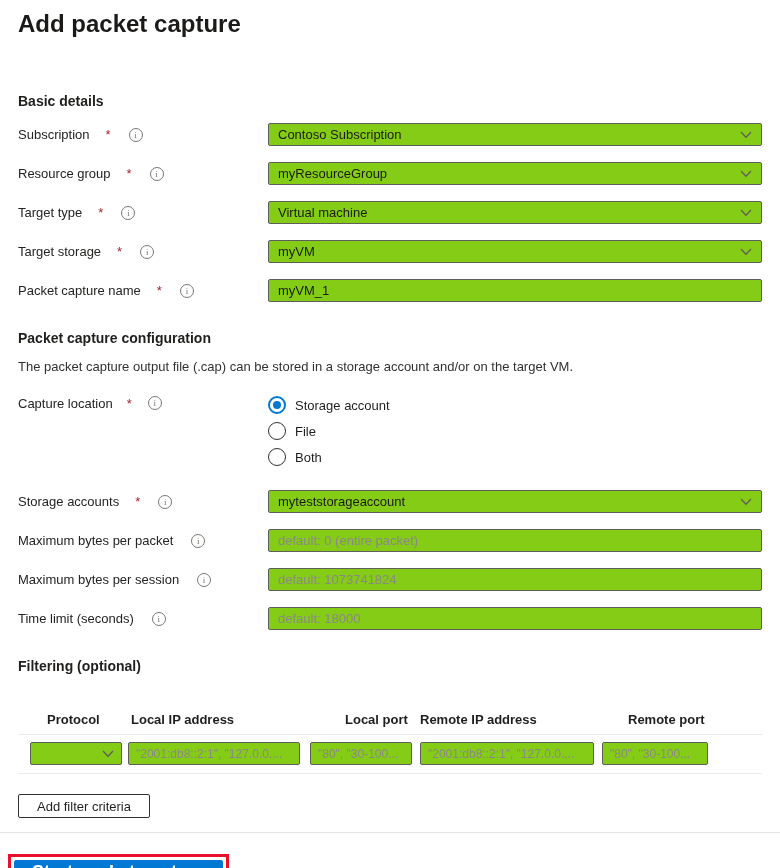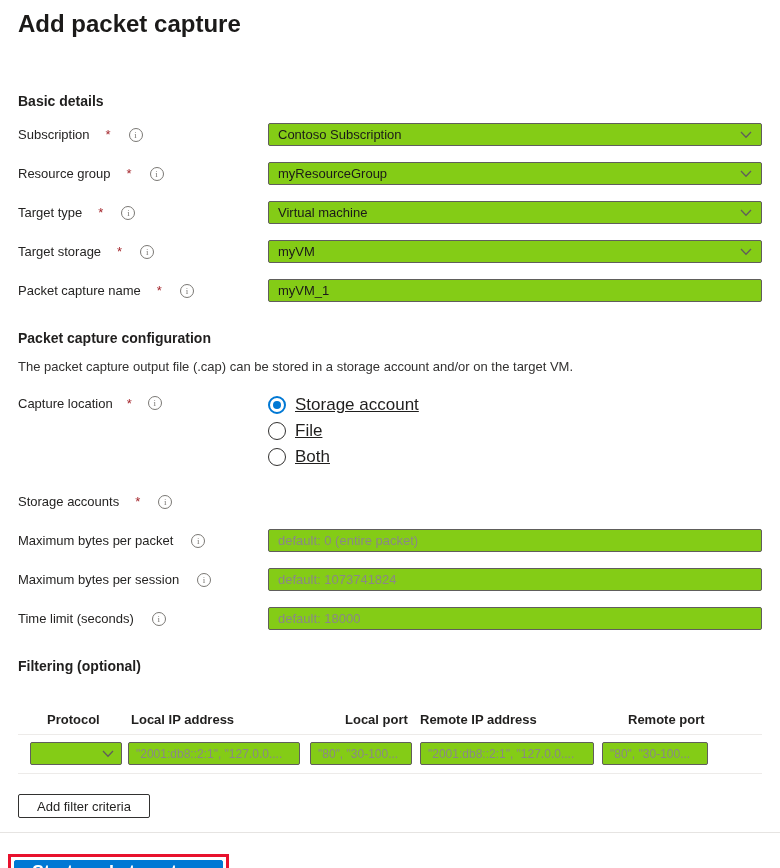--- a/index.html
+++ b/index.html
@@ -70,21 +70,21 @@
   .radio-circle {
     width: 18px; height: 18px; border-radius: 50%;
     border: 1px solid #323130; background: #fff; position: relative;
   }
   .radio-option.selected .radio-circle { border: 2px solid #0078d4; }
   .radio-option.selected .radio-circle::after {
     content: ""; position: absolute; left: 50%; top: 50%;
     width: 8px; height: 8px; border-radius: 50%;
     background: #0078d4; transform: translate(-50%, -50%);
   }
-  .radio-text { font-size: 17px; color: #201f1e; text-decoration: underline; }
+  .radio-text { font-size: 13px; color: #201f1e; }
   .after-radios { margin-top: 24px; }
 
   
   .filter-table { position: relative; margin-top: 21px; width: 744px; }
   .filter-headers { position: relative; height: 15px; margin-top: 38px; }
   .filter-headers span {
     position: absolute; top: 0; font-size: 13px; font-weight: 700; color: #201f1e;
     white-space: nowrap;
   }
   .fh-protocol  { left: 29px; }
@@ -242,20 +242,28 @@
       </div>
     </div>
   </div>
 
   <div class="field-row after-radios">
     <div class="field-label">
       <span>Storage accounts</span>
         <span class="req">*</span>
         <span class="info-icon">i</span>
     </div>
+    <div class="control">
+      <div class="select-box">
+        <span>myteststorageaccount</span>
+      </div>
+      <svg class="chevron" viewBox="0 0 12 8">
+          <path d="M1 1 L6 6.2 L11 1" fill="none" stroke="#605e5c" stroke-width="1.3"></path>
+        </svg>
+    </div>
   </div>
 
   <div class="field-row">
     <div class="field-label">
       <span>Maximum bytes per packet</span>
         <span class="info-icon">i</span>
     </div>
     <div class="control">
       <input class="text-input" type="text" placeholder="default: 0 (entire packet)" style="">
     </div>

